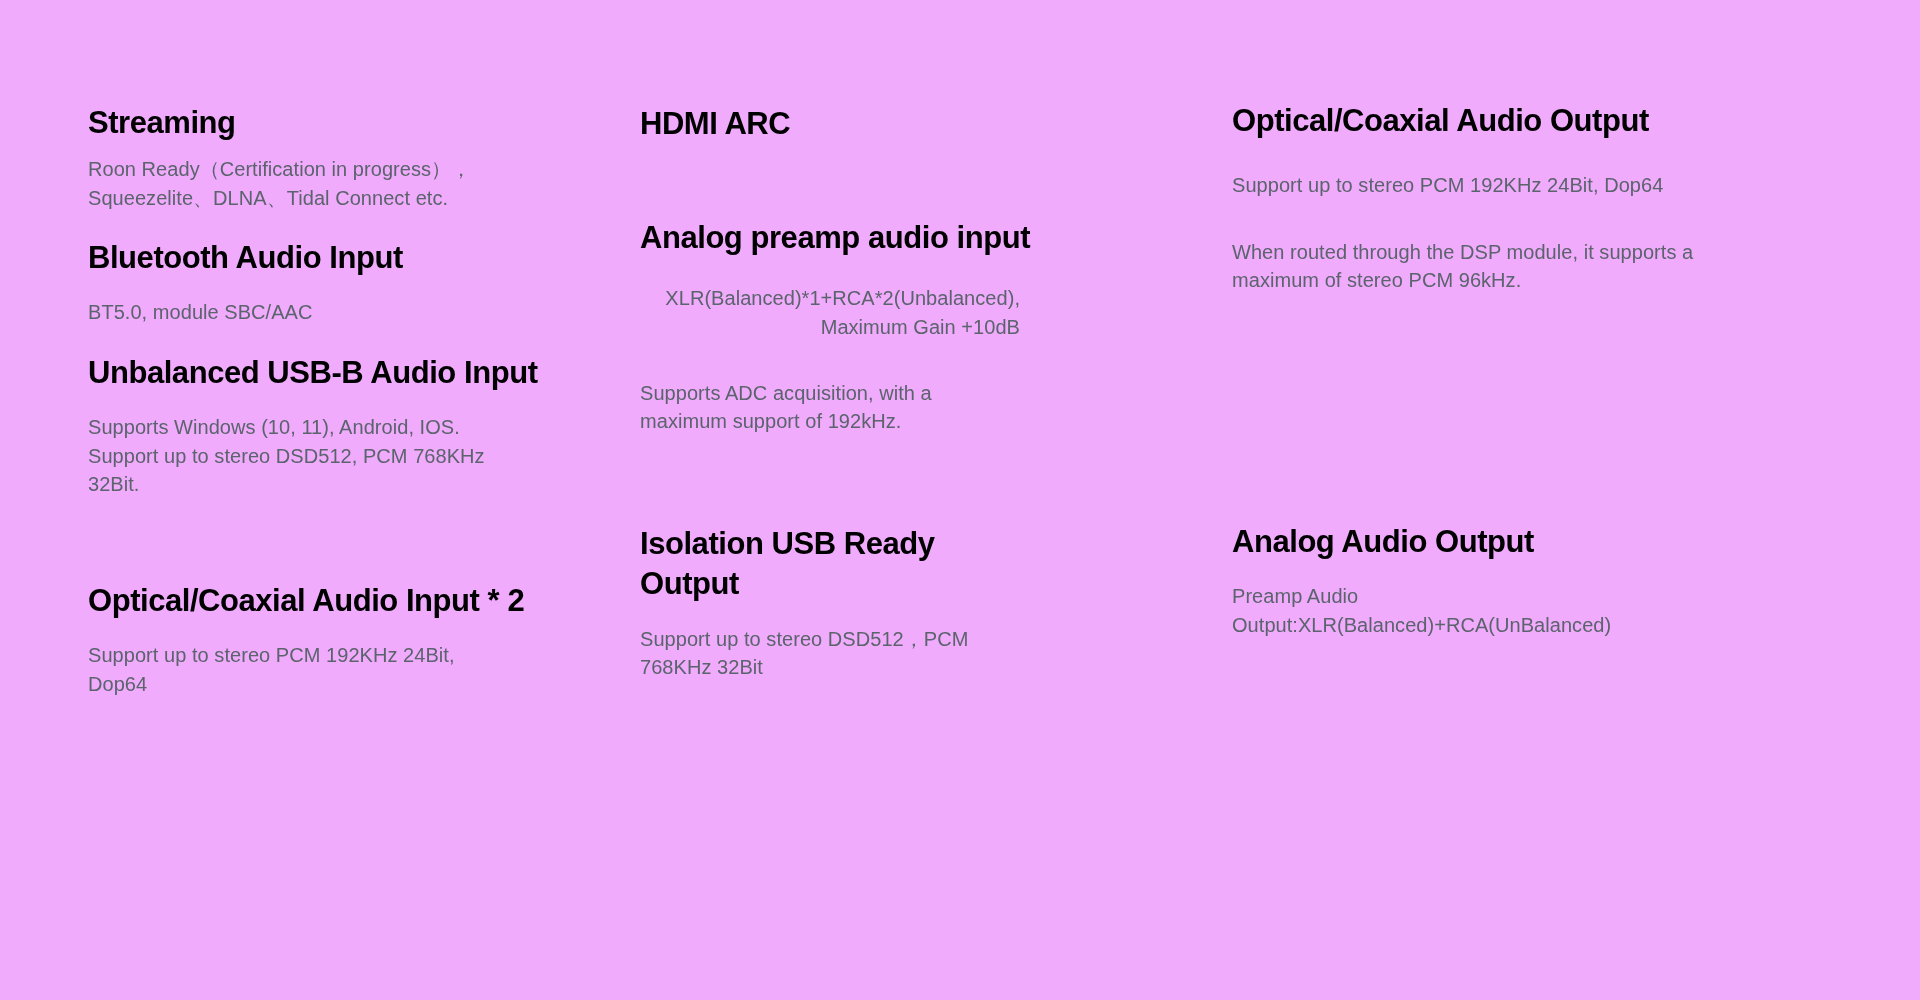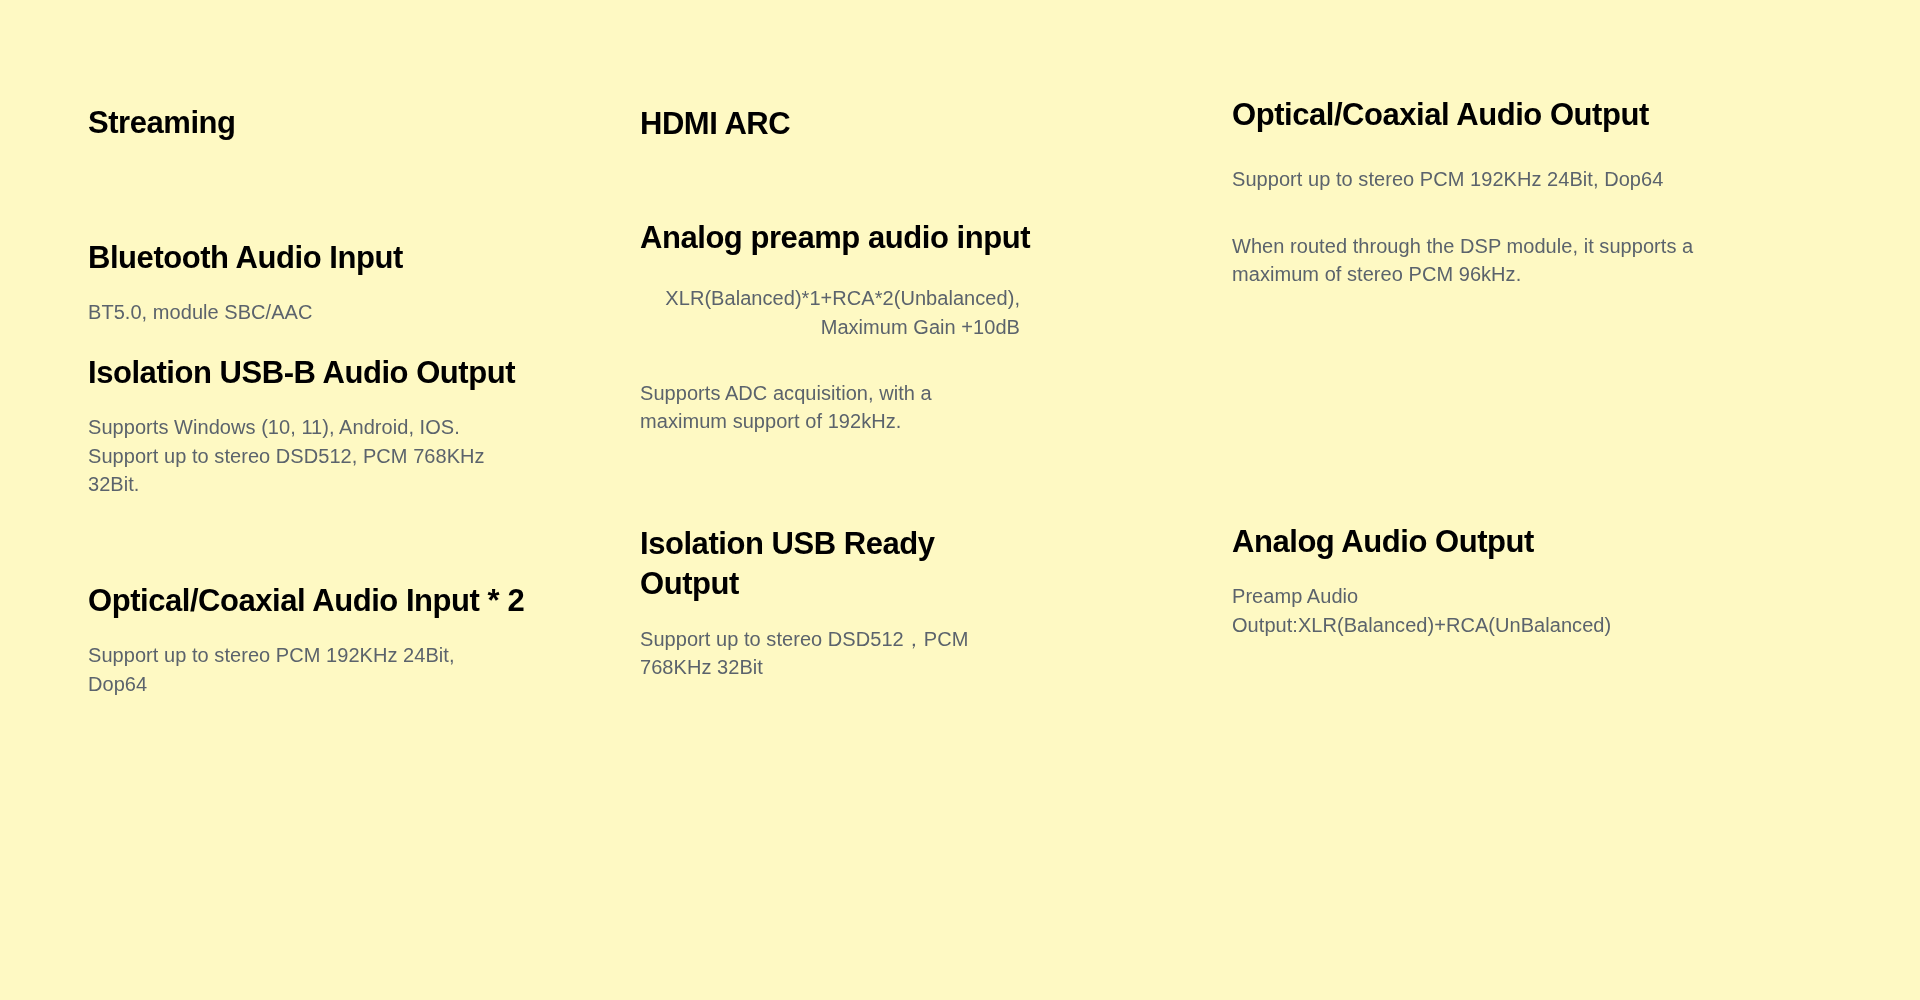--- a/index.html
+++ b/index.html
@@ -12,21 +12,21 @@
     height: 1000px;
     background: #ffffff;
     font-family: "Liberation Sans", "DejaVu Sans", sans-serif;
     overflow: hidden;
   }
 
   .spec-sheet {
     position: relative;
     width: 1920px;
     height: 1000px;
-    background: #fef9c3;
+    background: #f0abfc;
   }
 
   .spec-column {
     position: absolute;
     top: 0;
   }
 
   
   .col-1 { left: 88px;   width: 500px; }
   .col-2 { left: 640px;  width: 470px; }
@@ -67,29 +67,30 @@
 </style>
 </head>
 <body>
 
 <div class="spec-sheet">
 
   <div class="spec-column col-1">
 
     <div class="spec-block" style="top:103px; width:500px;">
       <h2 class="block-heading">Streaming</h2>
+      <p class="block-body gap-sm" style="width:420px;">Roon Ready（Certification in progress），Squeezelite、DLNA、Tidal Connect etc.</p>
     </div>
 
     <div class="spec-block" style="top:238px; width:500px;">
       <h2 class="block-heading">Bluetooth Audio Input</h2>
       <p class="block-body gap-md">BT5.0, module SBC/AAC</p>
     </div>
 
     <div class="spec-block" style="top:353px; width:500px;">
-      <h2 class="block-heading" style="width:470px;">Isolation USB-B Audio Output</h2>
+      <h2 class="block-heading" style="width:470px;">Unbalanced USB-B Audio Input</h2>
       <p class="block-body gap-md" style="width:400px;">Supports Windows (10, 11), Android, IOS. Support up to stereo DSD512, PCM 768KHz 32Bit.</p>
     </div>
 
     <div class="spec-block" style="top:581px; width:500px;">
       <h2 class="block-heading" style="width:470px;">Optical/Coaxial Audio Input * 2</h2>
       <p class="block-body gap-md" style="width:400px;">Support up to stereo PCM 192KHz 24Bit, Dop64</p>
     </div>
 
   </div>
 
@@ -107,21 +108,21 @@
 
     <div class="spec-block" style="top:524px; width:470px;">
       <h2 class="block-heading" style="width:380px;">Isolation USB Ready Output</h2>
       <p class="block-body gap-md" style="width:360px;">Support up to stereo DSD512，PCM 768KHz 32Bit</p>
     </div>
 
   </div>
 
   <div class="spec-column col-3">
 
-    <div class="spec-block" style="top:95px; width:500px;">
+    <div class="spec-block" style="top:101px; width:500px;">
       <h2 class="block-heading" style="width:490px;">Optical/Coaxial Audio Output</h2>
       <p class="block-body" style="margin-top:30px; width:480px;">Support up to stereo PCM 192KHz 24Bit, Dop64</p>
       <p class="block-body" style="margin-top:38px; width:480px;">When routed through the DSP module, it supports a maximum of stereo PCM 96kHz.</p>
     </div>
 
     <div class="spec-block" style="top:522px; width:500px;">
       <h2 class="block-heading">Analog Audio Output</h2>
       <p class="block-body gap-md" style="width:430px;">Preamp Audio Output:XLR(Balanced)+RCA(UnBalanced)</p>
     </div>
 

